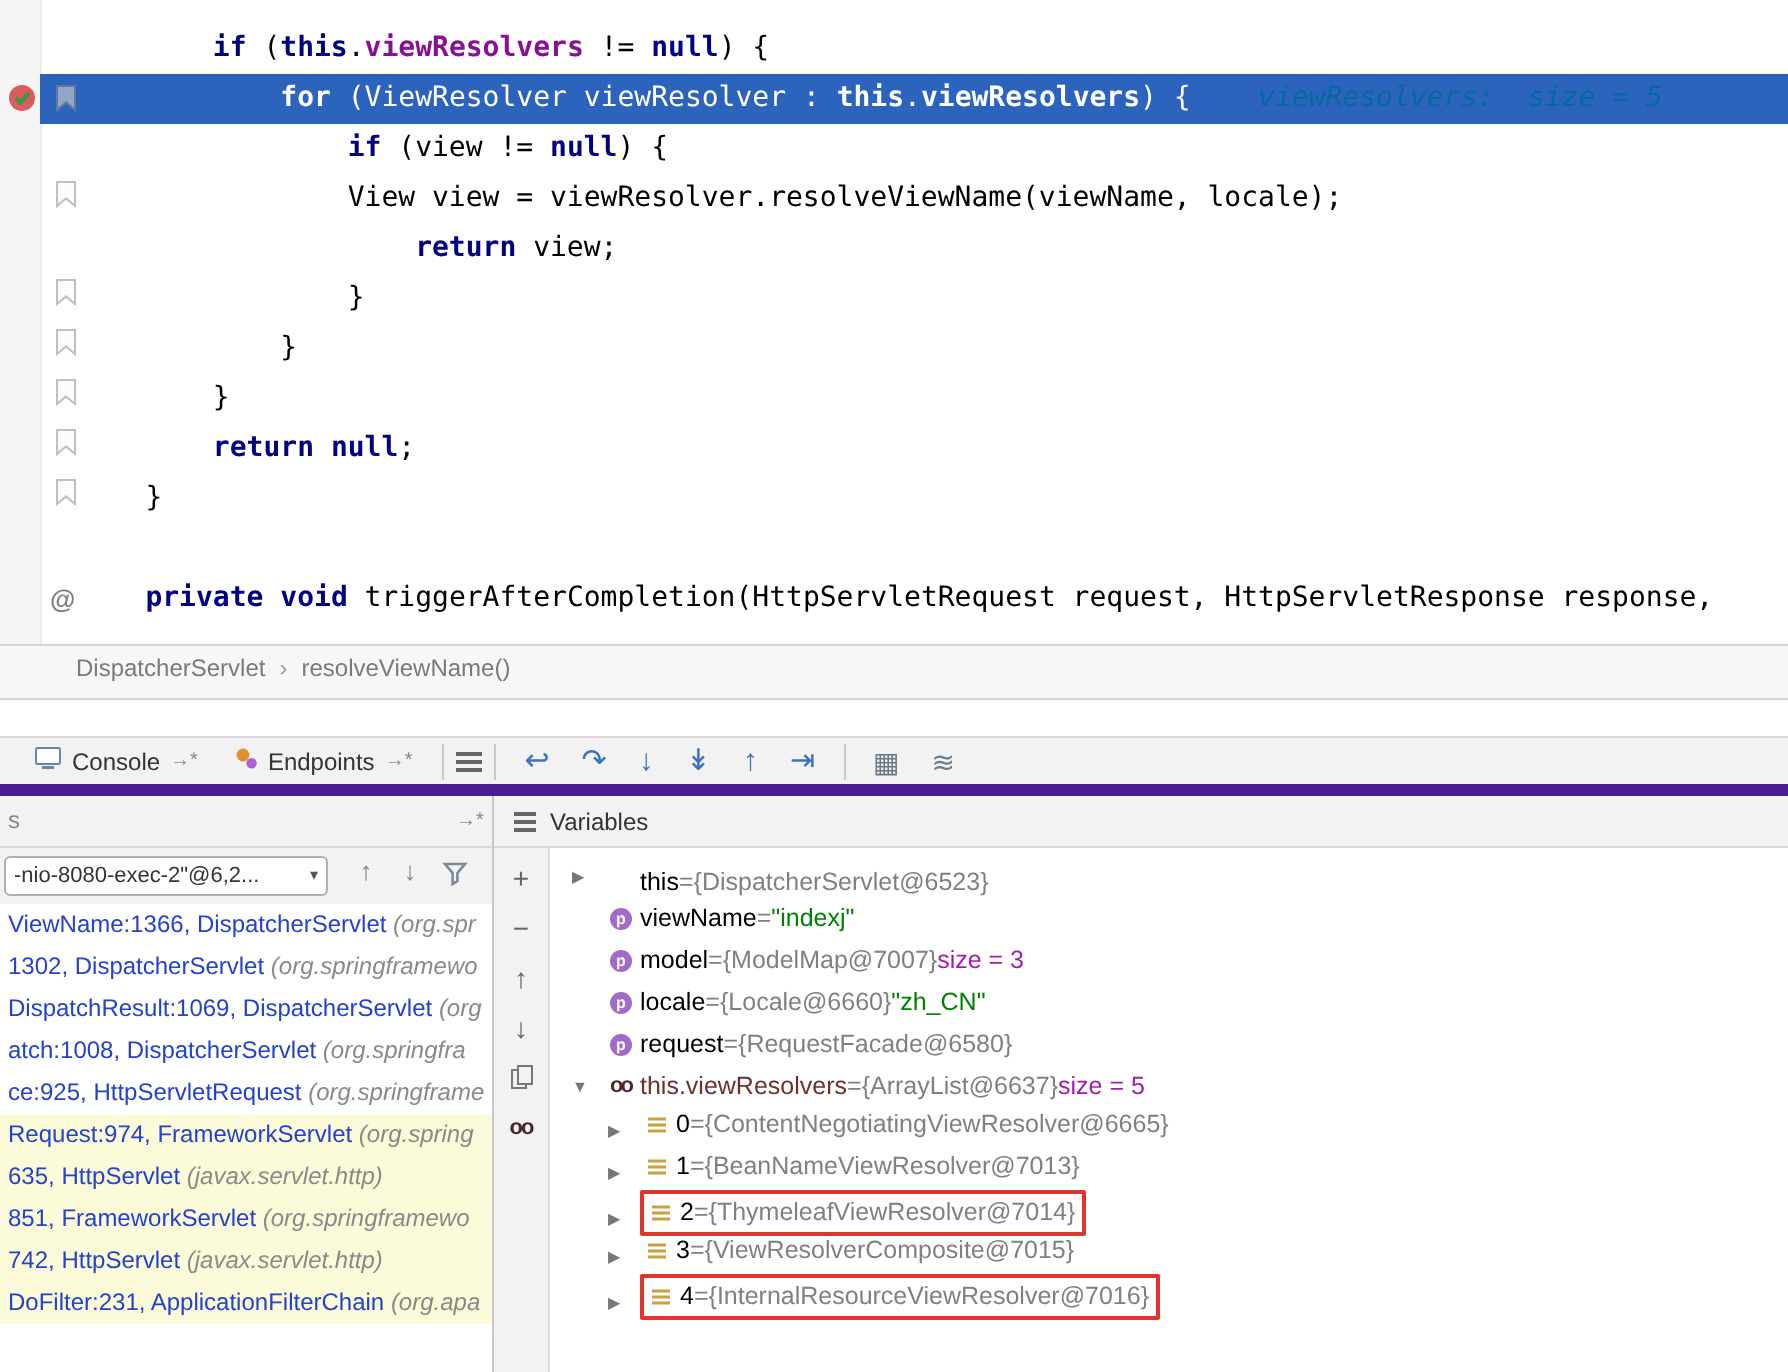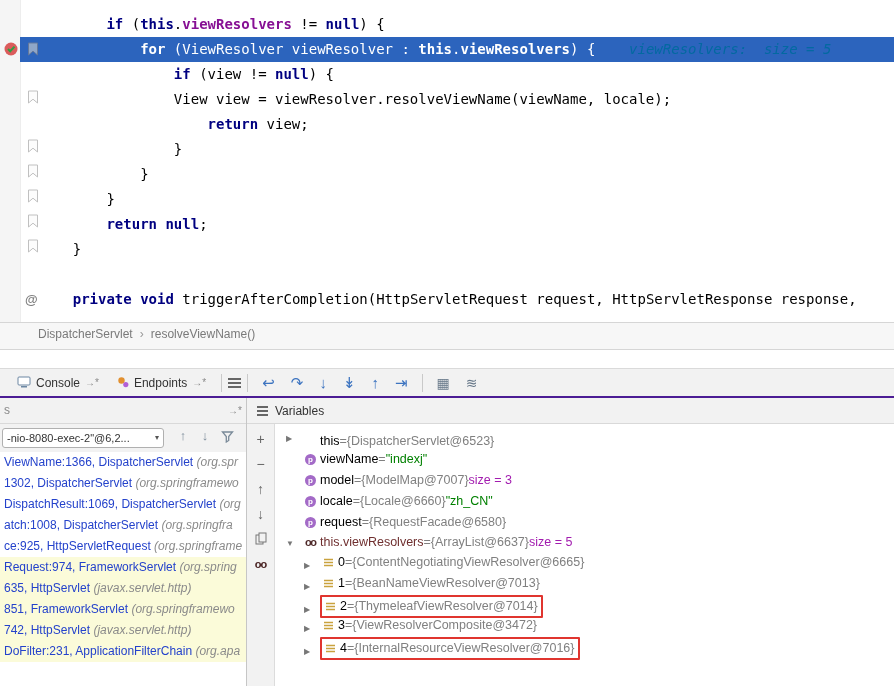--- a/index.html
+++ b/index.html
@@ -27,21 +27,21 @@
 
   
   .breadcrumbs{position:absolute;left:0;top:322px;width:894px;height:28px;box-sizing:border-box;
                background:#F7F7F7;border-top:1px solid #D6D6D6;border-bottom:1px solid #D6D6D6;
                font-size:12px;color:#7A7A7A;line-height:22px;padding-left:38px;}
   .bc-sep{margin:0 7px;color:#9A9A9A;}
   .bc-item{color:#7A7A7A;}
 
   
   .dbg-toolbar{position:absolute;left:0;top:368px;width:894px;height:30px;box-sizing:border-box;
-               background:#F2F2F2;border-top:1px solid #DADADA;border-bottom:2px solid #4c1d95;
+               background:#F2F2F2;border-top:1px solid #DADADA;border-bottom:6px solid #4c1d95;
                display:flex;align-items:center;padding-left:8px;}
   .tw-tab{display:flex;align-items:center;gap:5px;padding:0 9px;height:100%;}
   .tab-label{font-size:12px;color:#333;}
   .tab-pin{font-size:10px;color:#8A8A8A;}
   .vsep{width:1px;height:18px;background:#C9C9C9;margin:0 6px;}
   .hamburger{display:inline-block;width:13px;height:10px;
      background:linear-gradient(to bottom,#666 0,#666 2px,transparent 2px,transparent 4px,#666 4px,#666 6px,transparent 6px,transparent 8px,#666 8px,#666 10px);}
   .hamburger.small{width:11px;}
   .dbg-ico{color:#3D74C0;font-size:15px;margin:0 8px;line-height:28px;}
   .extra-ico{color:#68798A;font-size:14px;margin:0 8px;line-height:28px;}
@@ -313,21 +313,21 @@
           <span class="vval">{ThymeleafViewResolver@7014}</span>
         </span></div>
       <div class="var-row" style="padding-left: 29px;"><span class="tree-arrow">▶</span><span class="var-content">
           <span class="vicon">
             <svg width="11" height="11" viewBox="0 0 11 11">
               <path d="M1 2.5h9M1 5.5h9M1 8.5h9" stroke="#C9A23E" stroke-width="1.5"></path>
             </svg>
           </span>
           <span class="vname">3</span>
           <span class="veq"> = </span>
-          <span class="vval">{ViewResolverComposite@3472}</span>
+          <span class="vval">{ViewResolverComposite@7015}</span>
         </span></div>
       <div class="var-row" style="padding-left: 29px;"><span class="tree-arrow">▶</span><span class="var-content boxed">
           <span class="vicon">
             <svg width="11" height="11" viewBox="0 0 11 11">
               <path d="M1 2.5h9M1 5.5h9M1 8.5h9" stroke="#C9A23E" stroke-width="1.5"></path>
             </svg>
           </span>
           <span class="vname">4</span>
           <span class="veq"> = </span>
           <span class="vval">{InternalResourceViewResolver@7016}</span>

